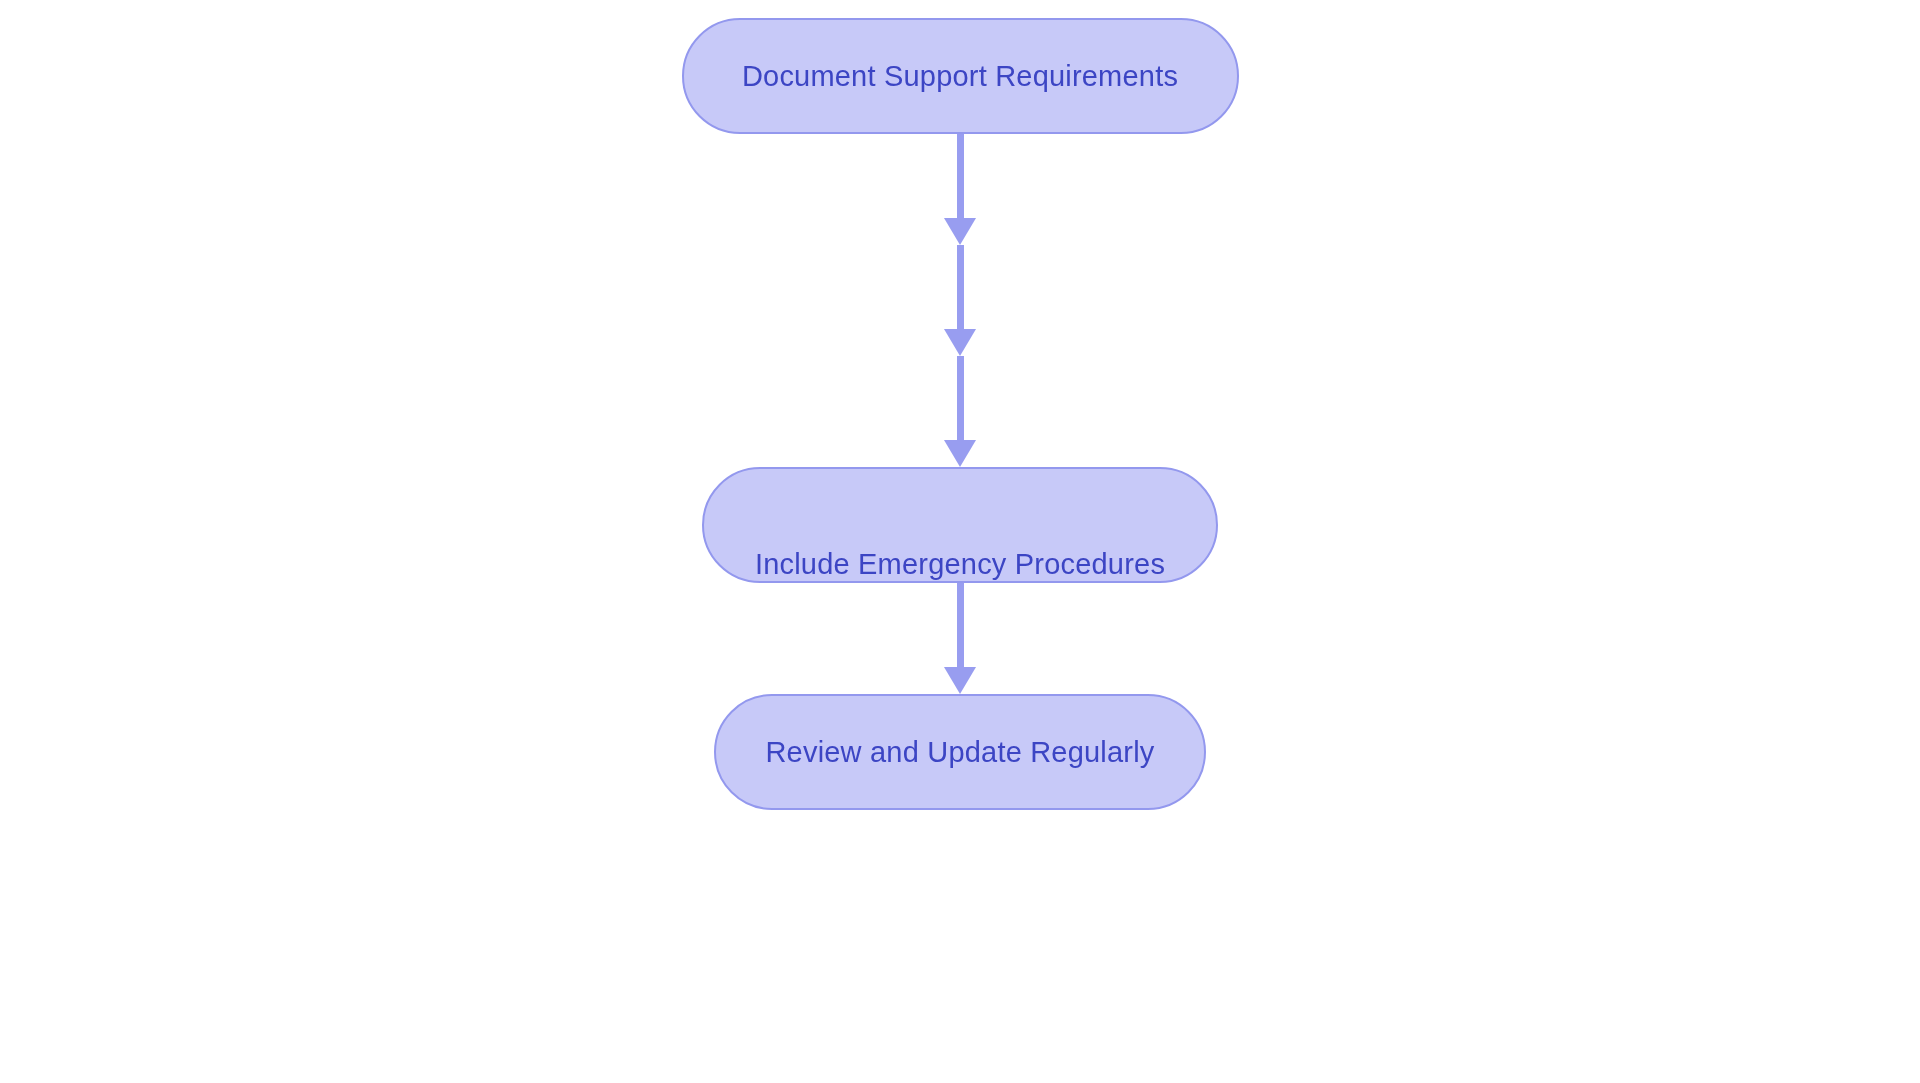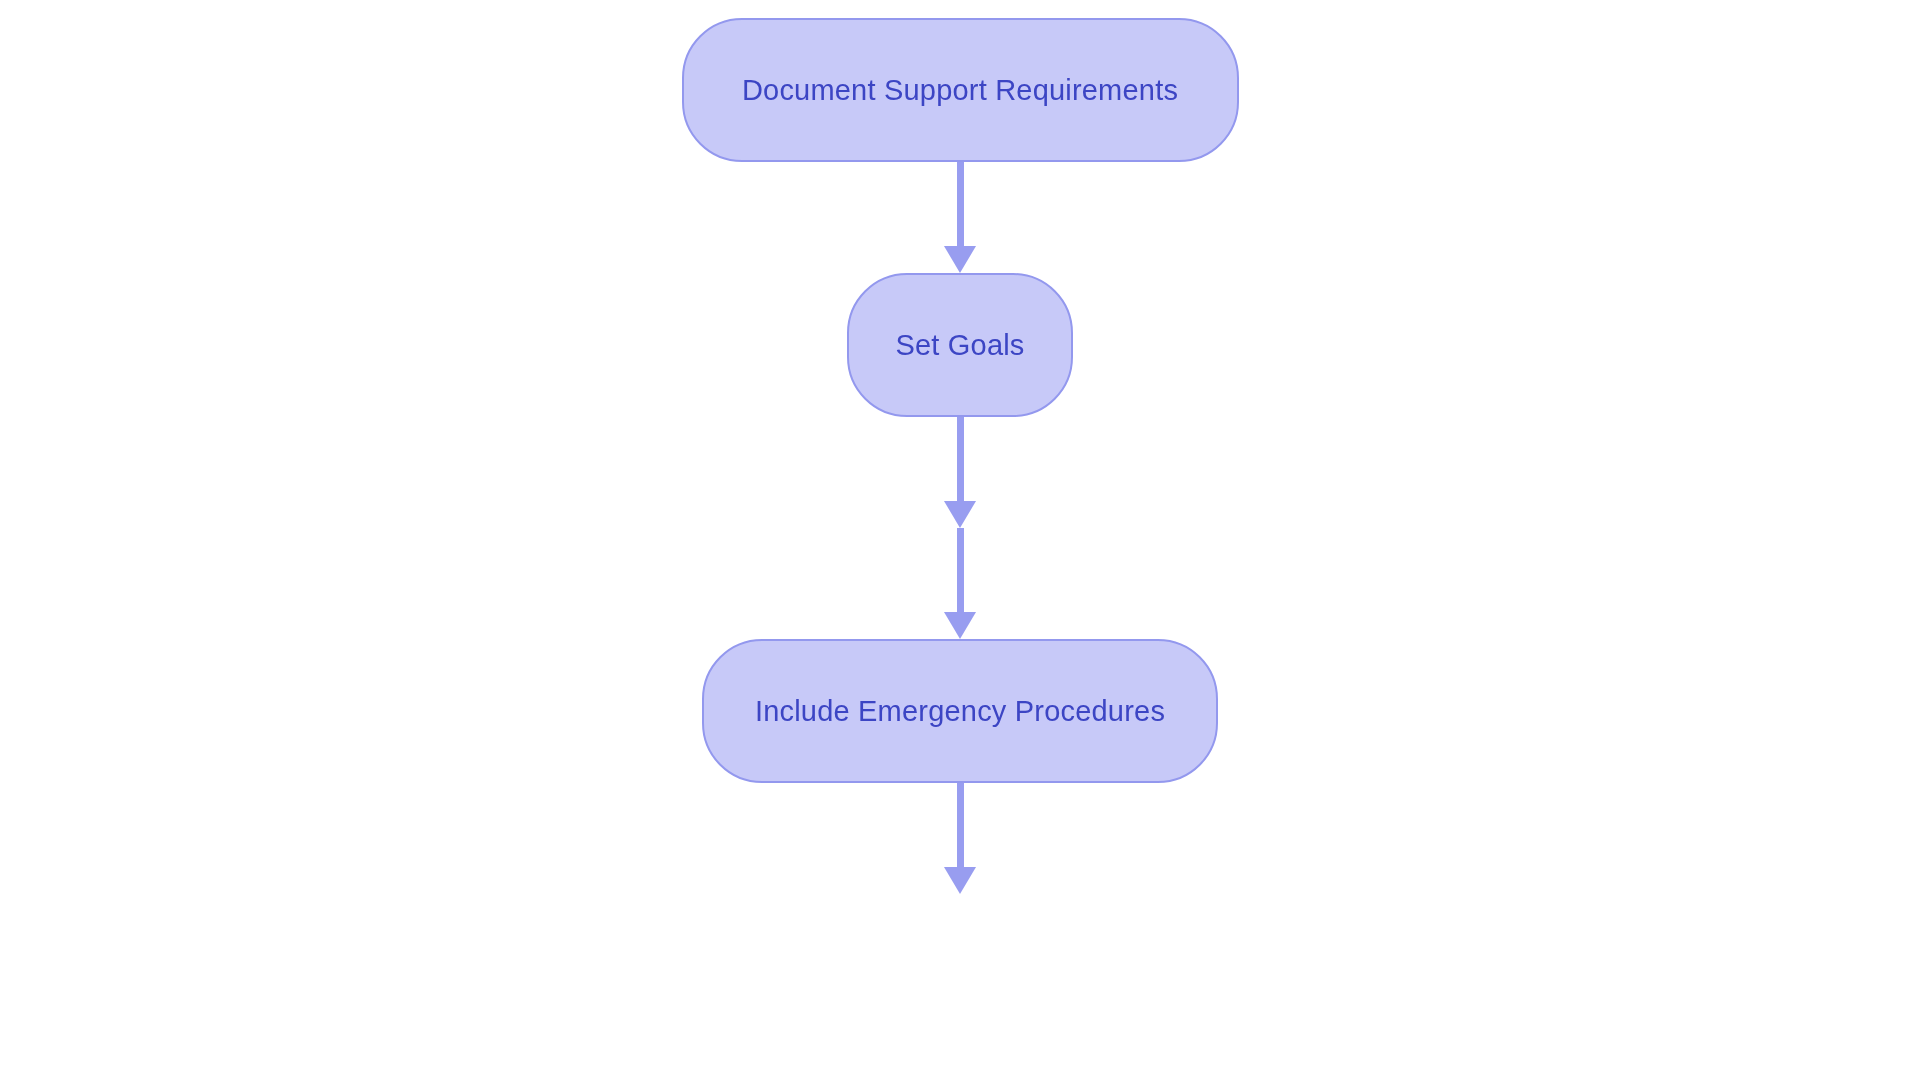--- a/index.html
+++ b/index.html
@@ -19,37 +19,37 @@
   .flow-column {
     position: absolute;
     left: 0;
     top: 18px;
     width: 1920px;
     display: flex;
     flex-direction: column;
     align-items: center;
   }
   .flow-node {
-    height: 144px;
+    height: 116px;
     border-radius: 60px;
     background: #c7c9f8;
     border: 2px solid #9398ee;
     color: #3c45c4;
     display: flex;
     align-items: center;
     justify-content: center;
     font-size: 29px;
     letter-spacing: 0.2px;
     text-align: center;
     white-space: nowrap;
   }
   .node-1 { width: 557px; }
   .node-2 { width: 226px; }
   .node-3 { width: 283px; }
-  .node-4 { width: 516px; }
+  .node-4 { width: 516px; align-items: flex-end; }
   .node-5 { width: 492px; }
   .flow-arrow {
     height: 111px;
     display: flex;
     flex-direction: column;
     align-items: center;
   }
   .flow-arrow .stem {
     width: 7px;
     flex: 1 1 auto;
@@ -71,23 +71,20 @@
 
     <div class="flow-node node-1">
       <span>Document Support Requirements</span>
     </div>
 
     <div class="flow-arrow">
       <div class="stem"></div>
       <div class="head"></div>
     </div>
 
-    <div class="flow-node node-2">
-      <span>Set Goals</span>
-    </div>
 
     <div class="flow-arrow">
       <div class="stem"></div>
       <div class="head"></div>
     </div>
 
 
     <div class="flow-arrow">
       <div class="stem"></div>
       <div class="head"></div>
@@ -95,15 +92,18 @@
 
     <div class="flow-node node-4">
       <span>Include Emergency Procedures</span>
     </div>
 
     <div class="flow-arrow">
       <div class="stem"></div>
       <div class="head"></div>
     </div>
 
+    <div class="flow-node node-5">
+      <span>Review and Update Regularly</span>
+    </div>
 
   </div>
 </div>
 
 </body></html>

